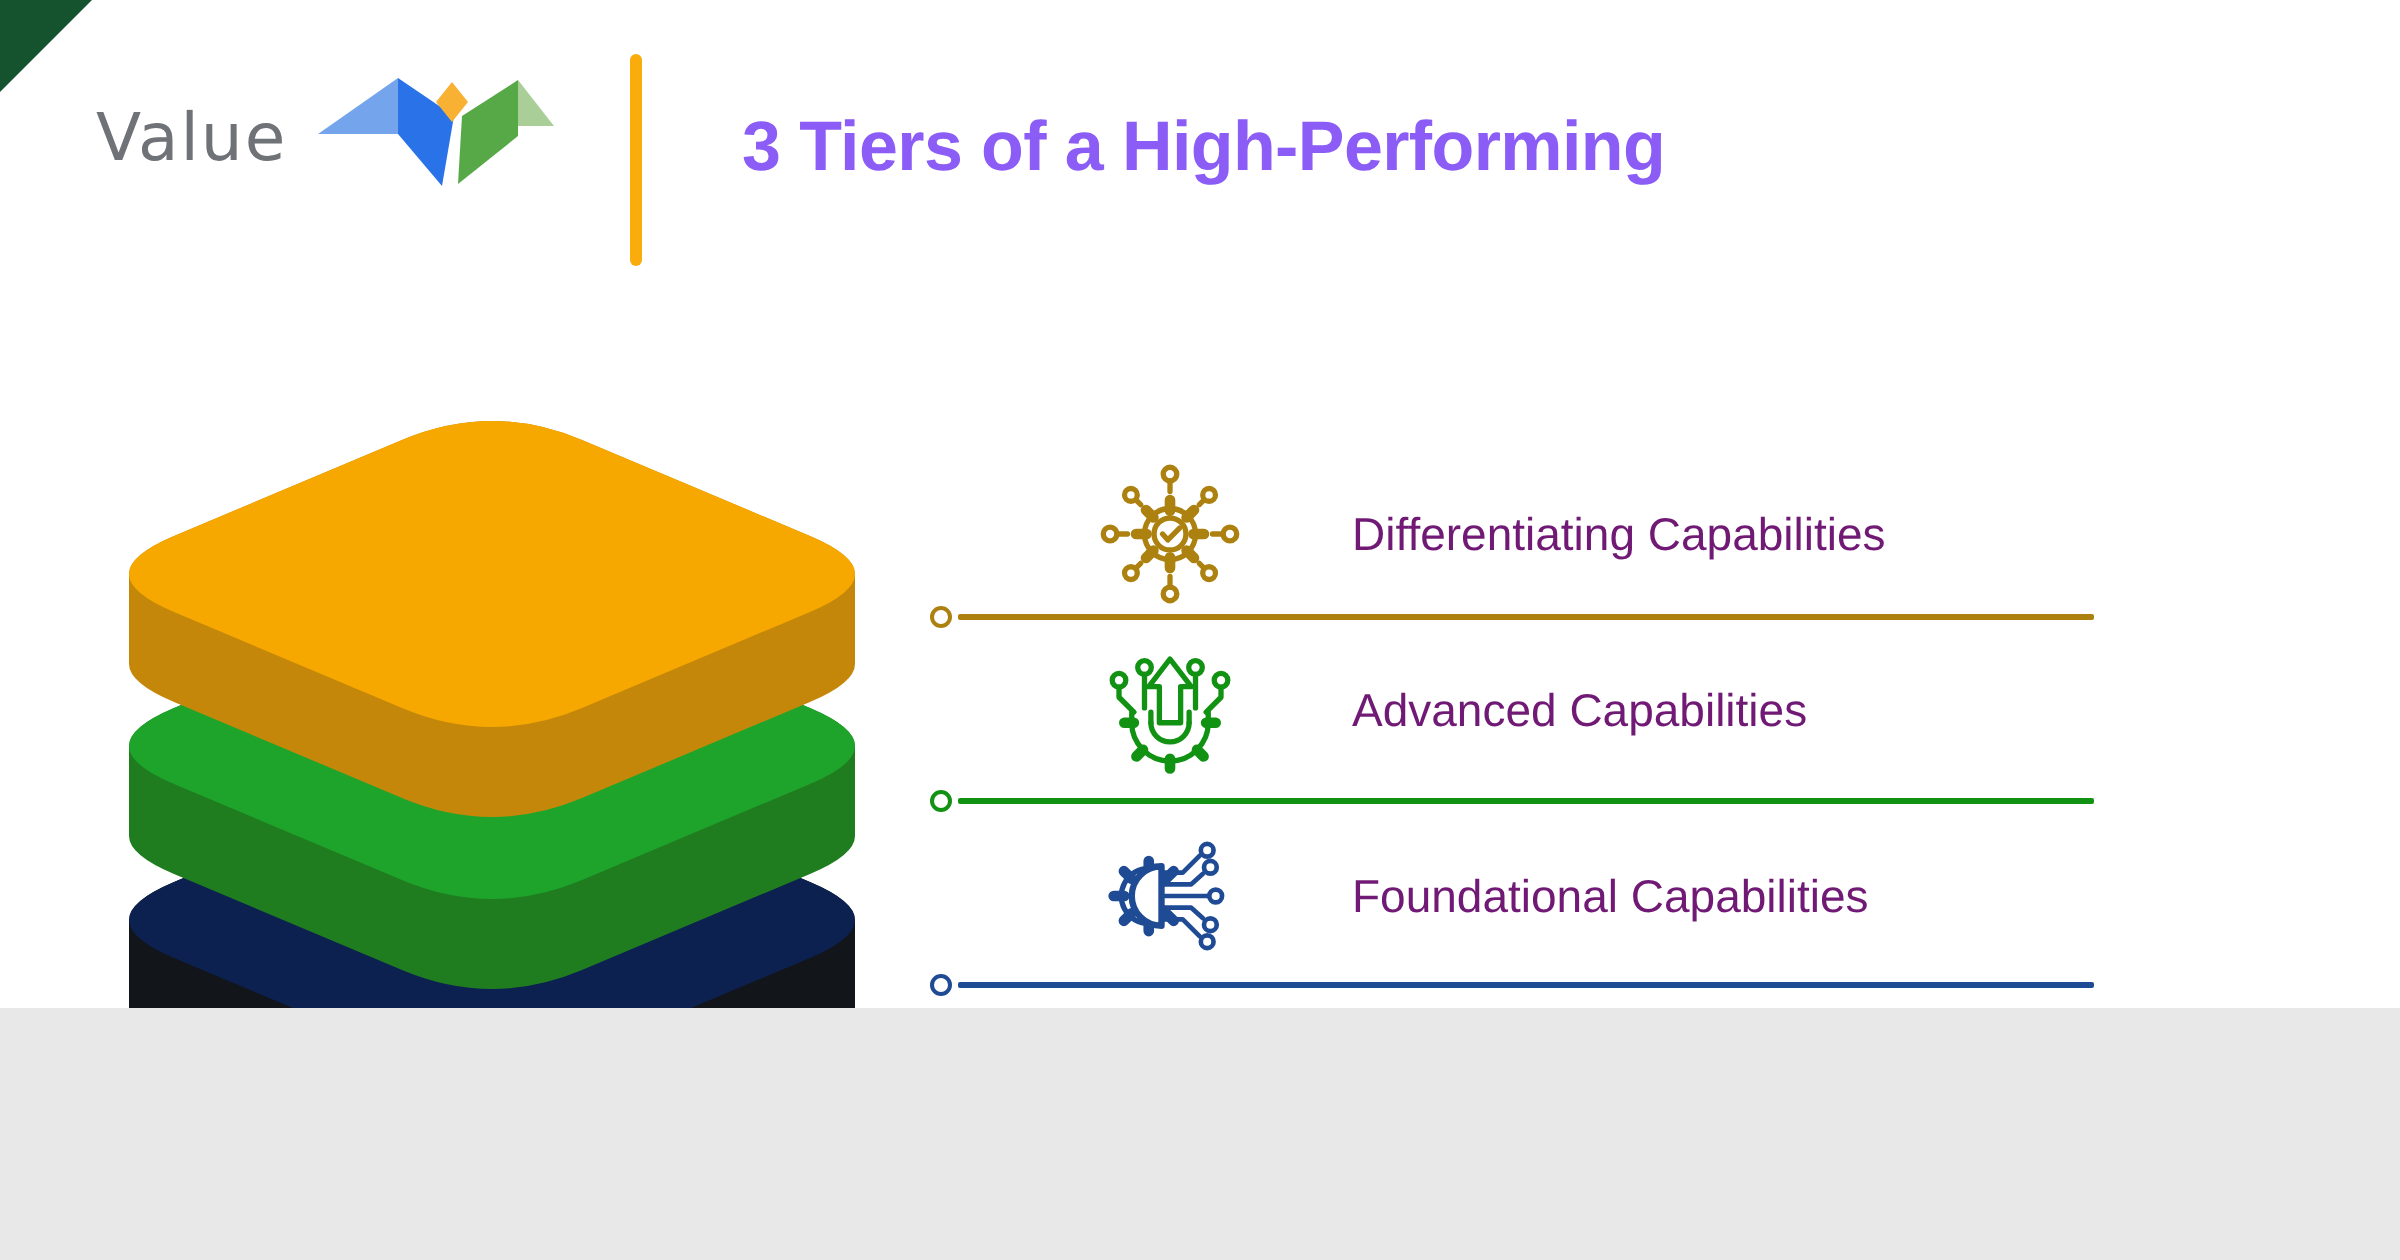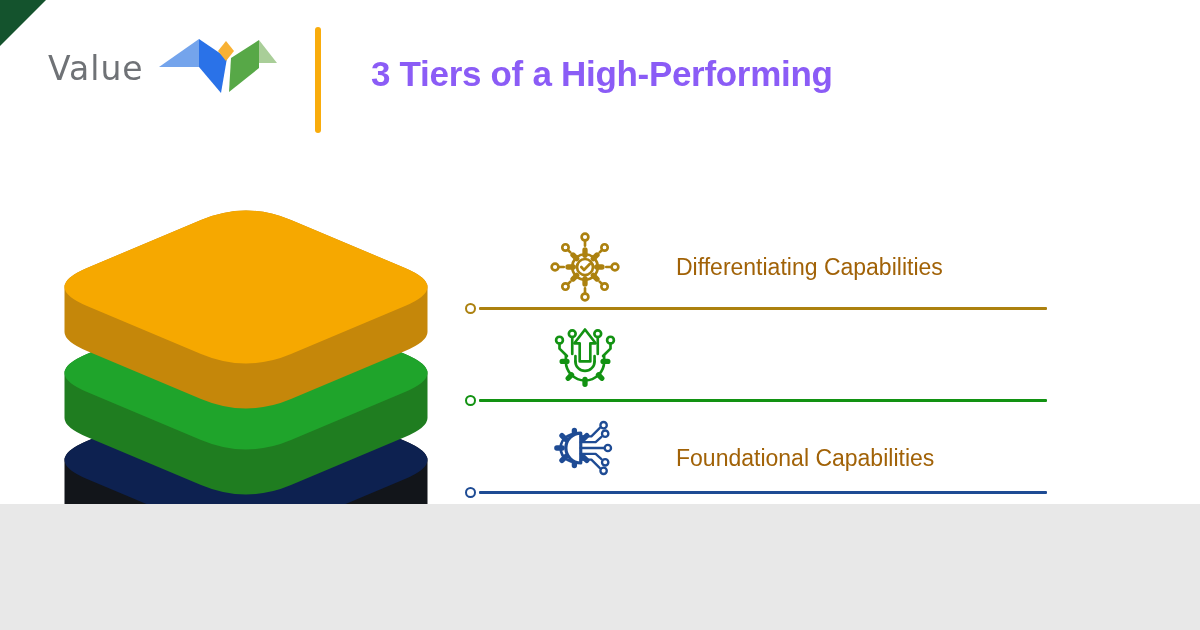--- a/index.html
+++ b/index.html
@@ -17,22 +17,22 @@
   .divider{position:absolute;left:315px;top:27px;width:5.5px;height:106px;
     background:#F9AC0C;border-radius:3px;}
   .title{position:absolute;left:371px;top:52px;margin:0;
     font-size:35px;line-height:43px;font-weight:700;color:#8b5cf6;letter-spacing:-0.3px;}
   
   .stack{position:absolute;left:28px;top:188px;}
   
   .tier-icon{position:absolute;left:551px;width:68px;height:68px;overflow:visible;}
   .tier-icon.t0{top:233px}.tier-icon.t1{top:321px}.tier-icon.t2{top:414px}
   .tier-label{position:absolute;left:676px;font-size:23px;line-height:30px;
-    font-weight:500;color:#a16207;white-space:nowrap;text-align:right;}
-  .tier-label.t0{top:252px}.tier-label.t1{top:340px}.tier-label.t2{top:443px}
+    font-weight:500;color:#701a75;white-space:nowrap;text-align:right;}
+  .tier-label.t0{top:252px}.tier-label.t1{top:340px}.tier-label.t2{top:433px}
   .tier-line{position:absolute;left:465px;width:582px;height:11px;
     display:flex;align-items:center;}
   .tier-line.t0{top:303px}.tier-line.t1{top:395px}.tier-line.t2{top:487px}
   .ring{width:11px;height:11px;border-radius:50%;background:#fff;box-sizing:border-box;flex:0 0 auto;}
   .rule{flex:1;height:2.5px;margin-left:3px;border-radius:1px;}
   .t0 .ring{border:2.5px solid #AC810F}.t0 .rule{background:#AC810F}
   .t1 .ring{border:2.5px solid #129212}.t1 .rule{background:#129212}
   .t2 .ring{border:2.5px solid #1E4B94}.t2 .rule{background:#1E4B94}
   .ic{fill:none;stroke-linecap:round;stroke-linejoin:round;}
   .ic.g{stroke:#AC810F}.ic.gr{stroke:#129212}.ic.bl{stroke:#1E4B94}
@@ -124,20 +124,21 @@
       <circle cx="20" cy="12" r="3.2"></circle>
         <path d="M20 15.2 V31"></path>
       <circle cx="44" cy="12" r="3.2"></circle>
         <path d="M44 15.2 V31"></path>
       <circle cx="8" cy="18" r="3.2"></circle>
         <path d="M8 21.2 V26 L15 33"></path>
       <circle cx="56" cy="18" r="3.2"></circle>
         <path d="M56 21.2 V26 L49 33"></path>
     </g>
   </svg>
+  <div class="tier-label t1">Advanced Capabilities</div>
   <div class="tier-line t1">
     <span class="ring"></span>
     <span class="rule"></span>
   </div>
 
   <svg class="tier-icon t2 ic bl" viewBox="0 0 64 64">
     <g stroke-width="2.5">
       <path d="M28.5 20.7 A13 13 0 1 0 28.5 43.3"></path>
       <g stroke-width="5">
         <path d="M10.5 32 H5.5 M22 20.5 V15.5 M22 43.5 V48.5"></path>

